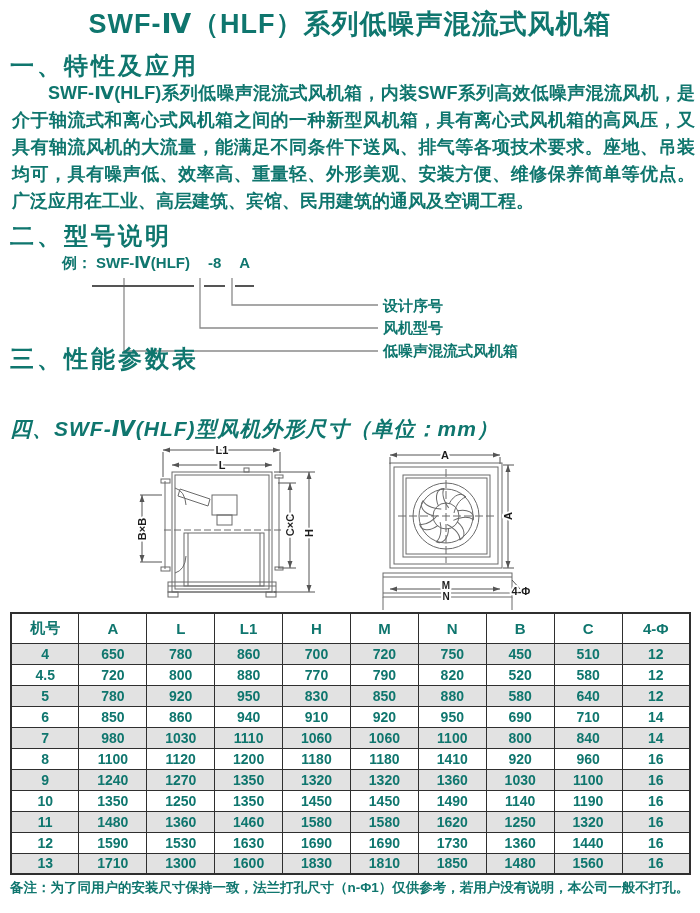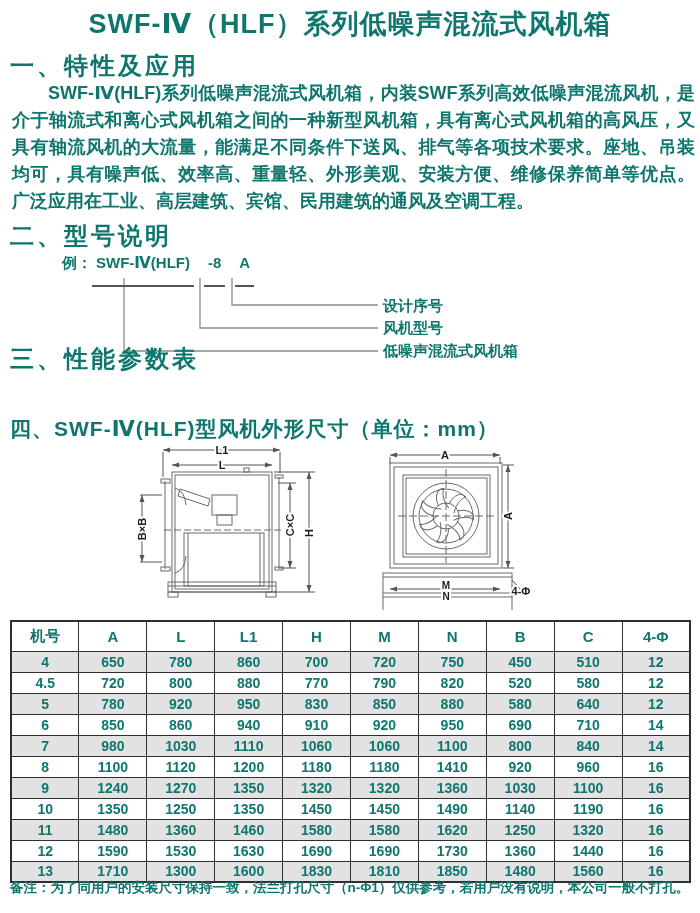--- a/index.html
+++ b/index.html
@@ -11,21 +11,21 @@
     color:#0f766e; font-weight:bold;
   }
   .title {
     position:absolute; top:6px; left:0; width:700px;
     text-align:center; font-size:27px; letter-spacing:1px;
   }
   .sec-heading { position:absolute; left:10px; font-size:24px; letter-spacing:3px; }
   .sec-heading.s1 { top:50px; }
   .sec-heading.s2 { top:220px;font-family:Liberation Mono, monospace; }
   .sec-heading.s3 { top:343px; }
-  .sec-heading.s4 { top:415px; font-size:21px; letter-spacing:1px; }
+  .sec-heading.s4 { top:415px; font-size:21px; letter-spacing:1px;font-style:italic; }
   .body-text {
     position:absolute; left:12px; width:683px;
     font-size:18px; line-height:27px; text-indent:2em; text-align:justify;
   }
   .body-text.p1 { top:80px; }
   .body-text.p3 { top:391px; line-height:20px; }
   
   .model-diagram { position:absolute; top:248px; left:0; width:700px; height:152px; }
   .example-line { position:absolute; left:62px; top:6px; font-size:15px; white-space:nowrap; }
   .example-line .ul { border-bottom:2px solid #555; padding:0 4px 14px 4px; }
@@ -47,21 +47,20 @@
     font-size:11px; font-weight:bold; fill:#1d1d1d;
     paint-order:stroke; stroke:#ffffff; stroke-width:4px; stroke-linejoin:round;
     text-anchor:middle;
   }
   .dimlabel.small { font-size:10px; }
   
   .dim-table {
     position:absolute; top:612px; left:10px; width:681px;
     border-collapse:collapse; table-layout:fixed;
     border:2px solid #2f2f2f;
-    margin-top:8px;
   }
   .dim-table th, .dim-table td {
     border:1px solid #2f2f2f; text-align:center; vertical-align:middle;
     font-weight:bold; overflow:hidden;
   }
   .dim-table th { height:30px; font-size:15px; background:#ffffff; }
   .dim-table td { height:21px; font-size:14px; }
   .dim-table tr.shaded td { background:#e2e2e2; }
   .note { position:absolute; top:879px; left:10px; width:683px; font-size:13.5px; white-space:nowrap; }
 </style>

